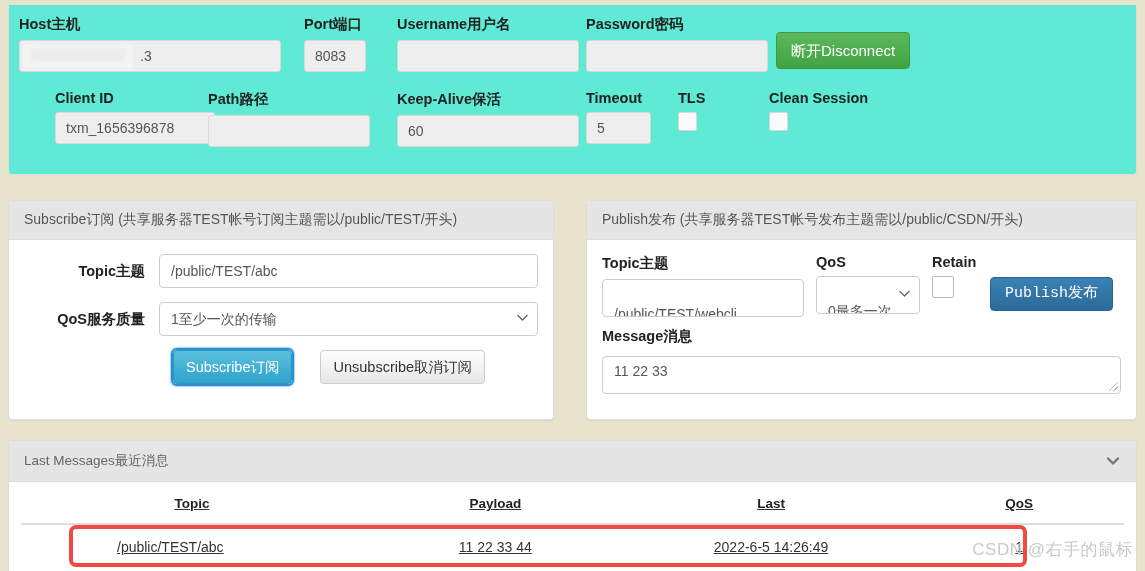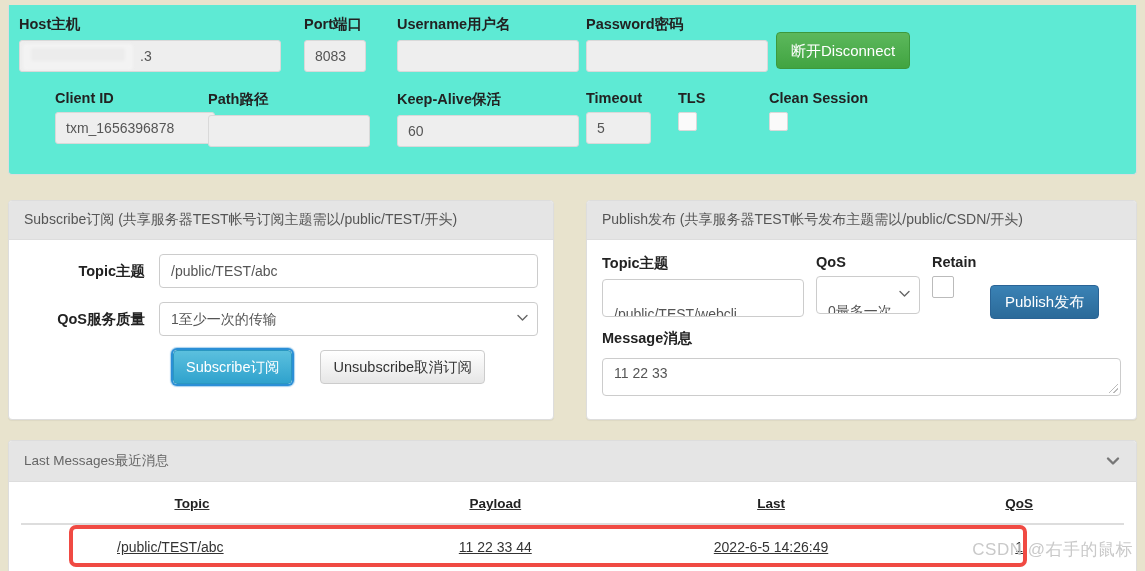--- a/index.html
+++ b/index.html
@@ -354,21 +354,21 @@
                 </svg>
             </span>
           </span>
         </div>
 
         <div style="width:46px;">
           <span class="plabel">Retain</span>
           <span class="chkbox" style="width:22px;height:22px;margin-top:6px;border-color:#bbb;background:#fff;"></span>
         </div>
 
-        <div style="margin-top:31px;">
+        <div style="margin-top:23px;font-family:Liberation Mono, monospace;">
           <span class="btn-publish" style="display:inline-block;">Publish发布</span>
         </div>
       </div>
 
       <div style="margin-top:10px;">
         <span class="plabel">Message消息</span>
         <div class="msg-area">
           <span>11 22 33</span>
           <span class="resize-grip"></span>
         </div>

